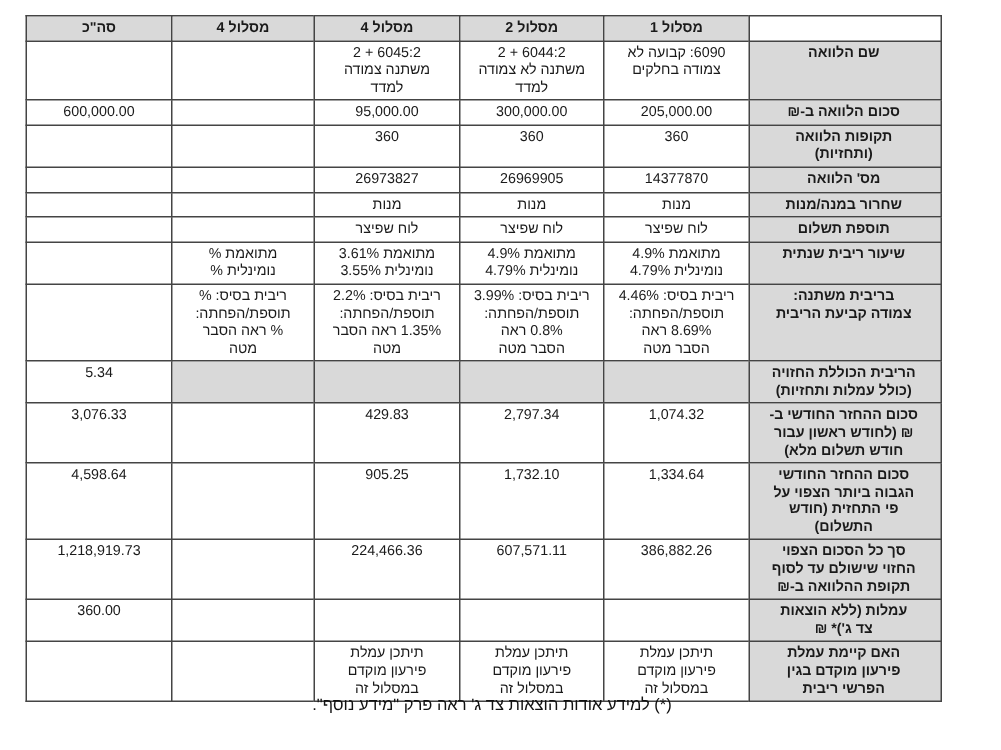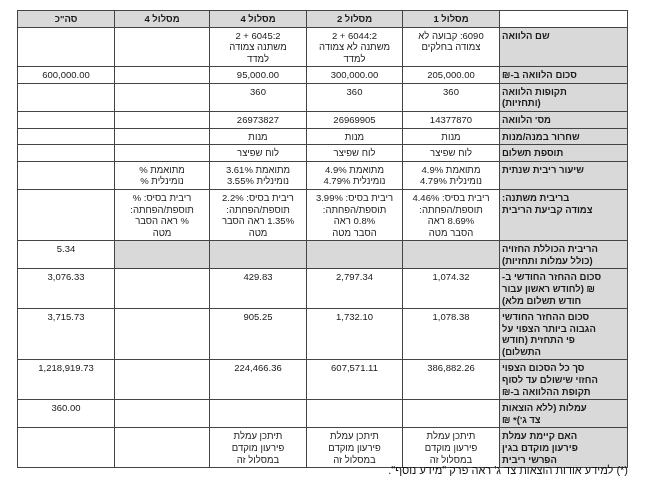--- a/index.html
+++ b/index.html
@@ -40,41 +40,41 @@
   th.col-head {
     background: #d9d9d9;
     font-weight: bold;
     text-align: center;
     padding: 2px 3px;
     font-size: 10px;
   }
   td.row-label {
     background: #d9d9d9;
     font-weight: bold;
-    text-align: left;
+    text-align: center;
     padding: 2px 4px 2px 2px;
   }
   td.data-cell {
     background: #ffffff;
     text-align: center;
     padding: 2px 3px;
   }
   td.data-cell.shaded {
     background: #d9d9d9;
   }
   th.corner {
     border: none;
     background: #ffffff;
   }
   .footnote {
     position: absolute;
     top: 464px;
     right: 39px;
     width: 600px;
-    text-align: right;
+    text-align: center;
     font-size: 11px;
     color: #111111;
     direction: rtl;
   }
 </style>
 </head>
 <body>
 
 <div class="page">
   <div class="table-wrap">
@@ -204,25 +204,25 @@
             <td class="data-cell">2,797.34</td>
             <td class="data-cell">429.83</td>
             <td class="data-cell"></td>
             <td class="data-cell">3,076.33</td>
           </tr>
           <tr>
             <td class="row-label">סכום ההחזר החודשי
 הגבוה ביותר הצפוי על
 פי התחזית (חודש
 התשלום)</td>
-            <td class="data-cell">1,078.38</td>
+            <td class="data-cell">1,334.64</td>
             <td class="data-cell">1,732.10</td>
             <td class="data-cell">905.25</td>
             <td class="data-cell"></td>
-            <td class="data-cell">3,715.73</td>
+            <td class="data-cell">4,598.64</td>
           </tr>
           <tr>
             <td class="row-label">סך כל הסכום הצפוי
 החזוי שישולם עד לסוף
 תקופת ההלוואה ב-₪</td>
             <td class="data-cell">386,882.26</td>
             <td class="data-cell">607,571.11</td>
             <td class="data-cell">224,466.36</td>
             <td class="data-cell"></td>
             <td class="data-cell">1,218,919.73</td>

